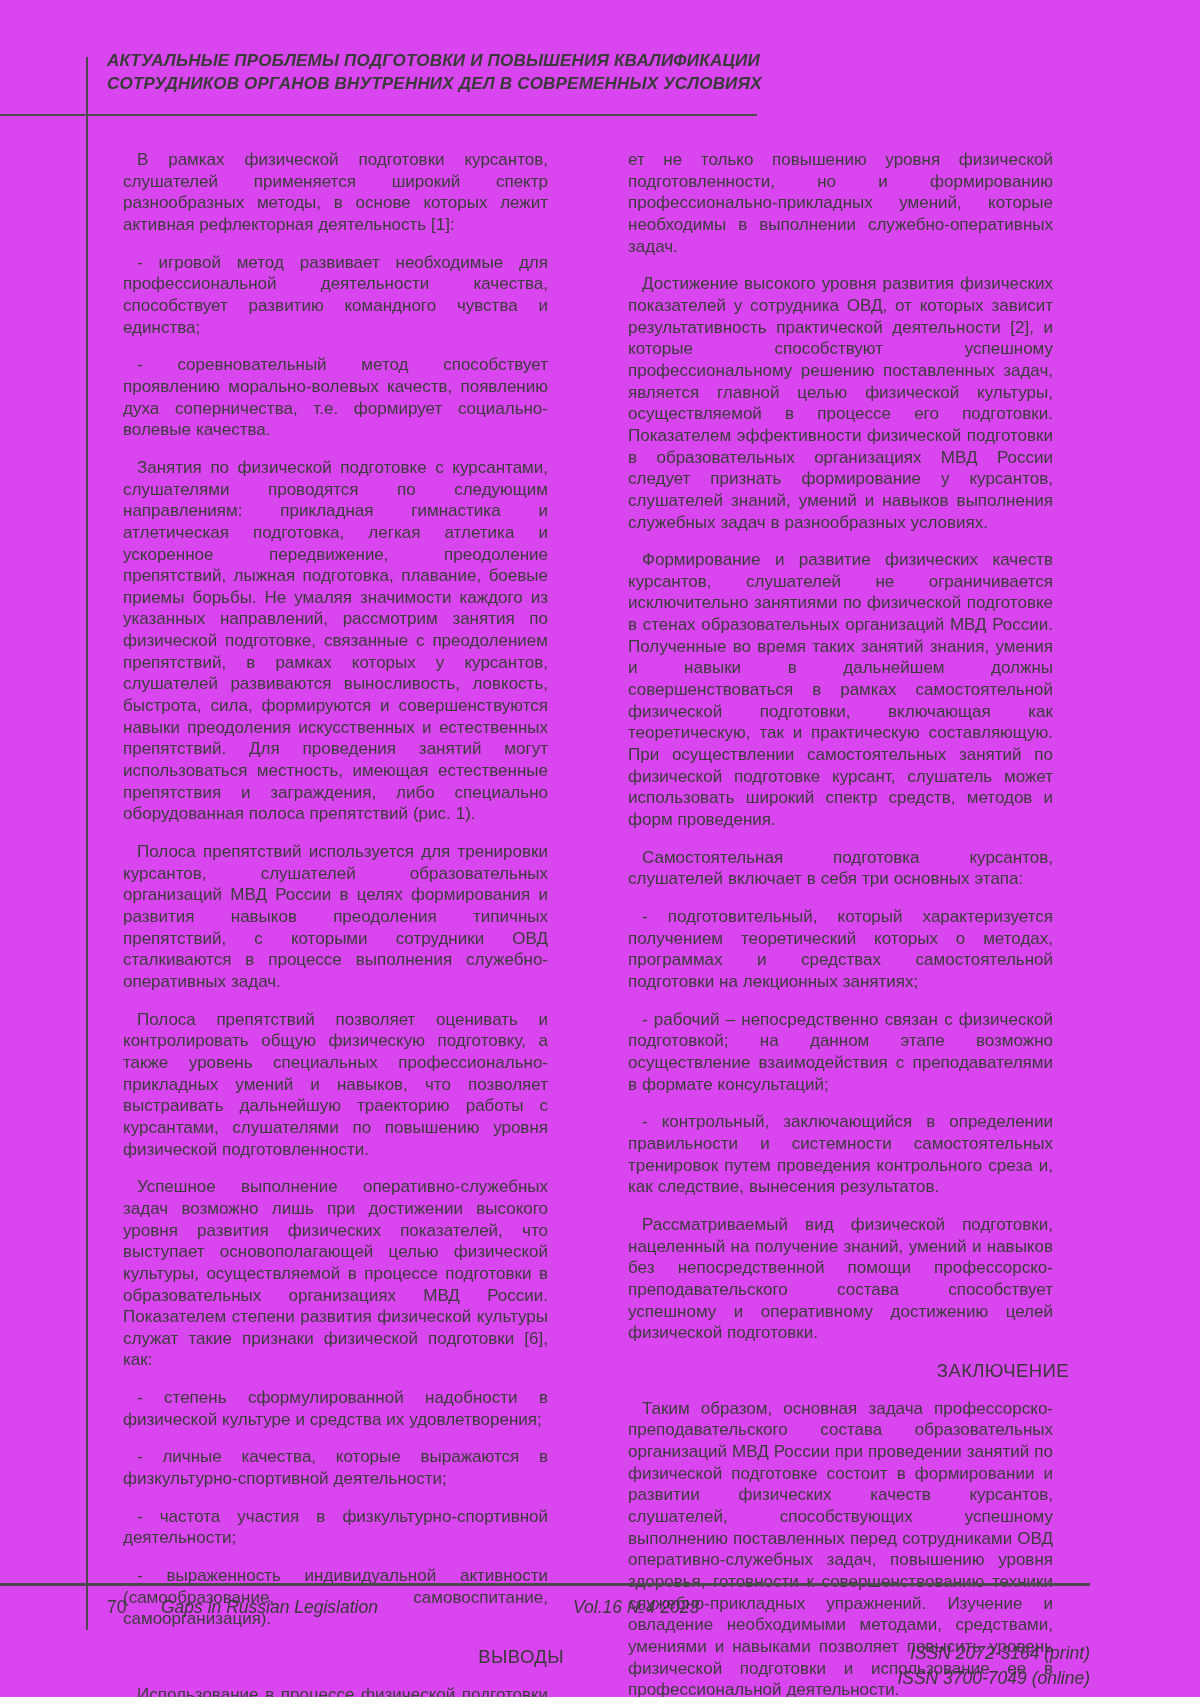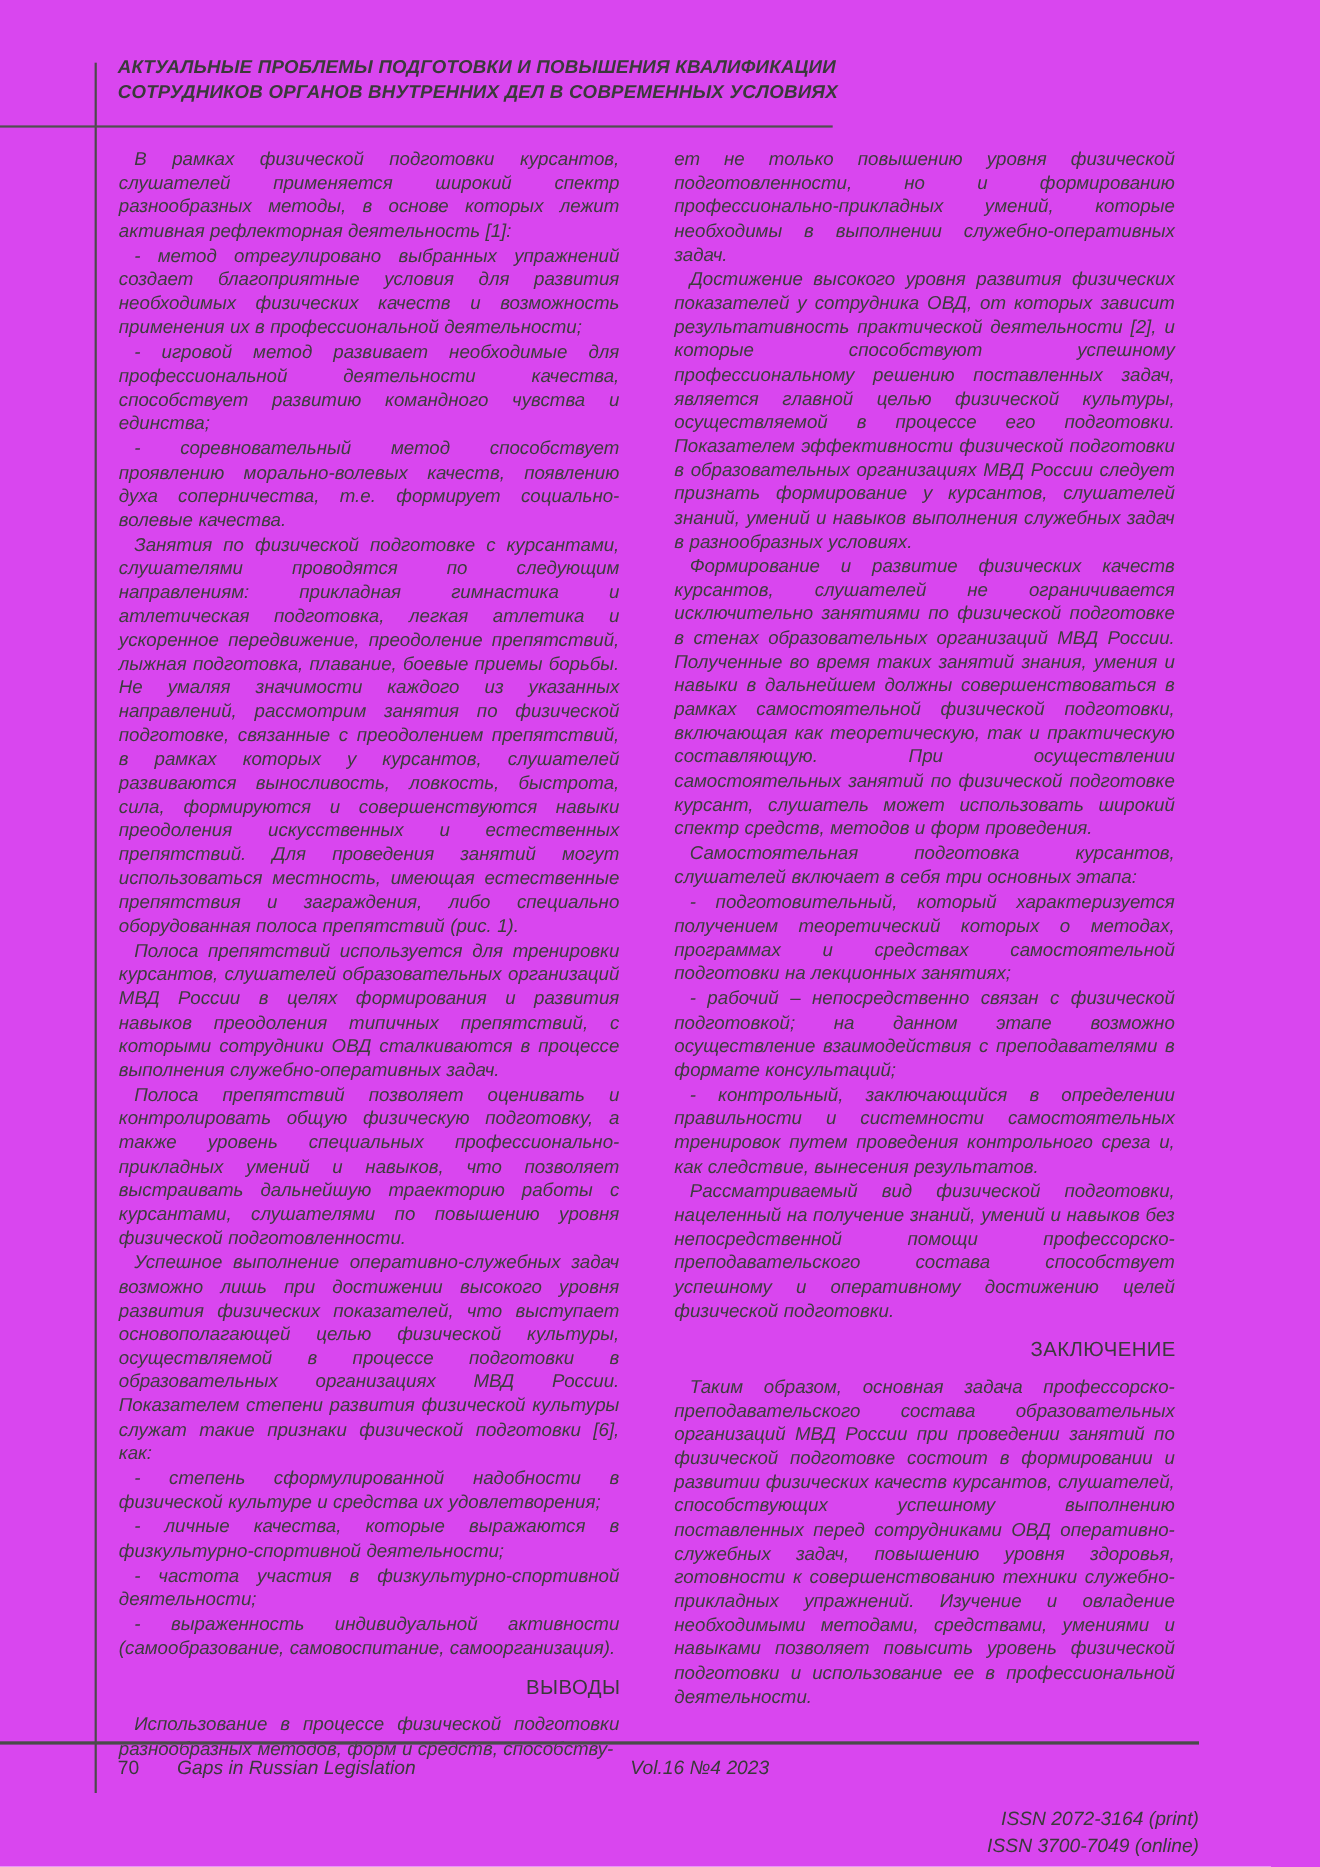--- a/index.html
+++ b/index.html
@@ -42,26 +42,25 @@
   }
   .col {
     position: absolute;
     top: 133px;
     width: 457px;
     text-align: justify;
   }
   .col-left  { left: 107px; }
   .col-right { left: 612px; }
   .para {
-    margin: 1px;
+    margin: 16px;
     font-size: 17px;
     line-height: 21.65px;
     text-indent: 14px;
     word-spacing: 0.2px;
-    font-style: italic;
   }
   .para.cont { text-indent: 0; }
   .section-heading {
     font-size: 18.5px;
     line-height: 22px;
     font-weight: normal;
     letter-spacing: 0.4px;
     margin: 14px 0 12px 0;
     text-align: right;
     text-indent: 0;
@@ -105,21 +104,20 @@
 
   <div class="running-head">
     <div>АКТУАЛЬНЫЕ ПРОБЛЕМЫ ПОДГОТОВКИ И ПОВЫШЕНИЯ КВАЛИФИКАЦИИ</div>
     <div>СОТРУДНИКОВ ОРГАНОВ ВНУТРЕННИХ ДЕЛ В СОВРЕМЕННЫХ УСЛОВИЯХ</div>
   </div>
 
   <div class="header-rule"></div>
 
   <div class="col col-left">
       <div class="para">В рамках физической подготовки курсантов, слушателей  применяется широкий спектр разнообразных методы, в основе которых лежит активная рефлекторная деятельность [1]:</div>
-      <div class="para">- метод отрегулировано выбранных упражнений создает благоприятные условия для развития необходимых физических качеств и возможность применения их в профессиональной деятельности;</div>
       <div class="para">- игровой метод развивает необходимые для профессиональной деятельности качества, способствует развитию командного чувства и единства;</div>
       <div class="para">- соревновательный метод способствует проявлению морально-волевых качеств, появлению духа соперничества, т.е. формирует социально-волевые качества.</div>
       <div class="para">Занятия по физической подготовке с курсантами, слушателями проводятся по следующим направлениям: прикладная гимнастика и атлетическая подготовка, легкая атлетика и ускоренное передвижение, преодоление препятствий, лыжная подготовка, плавание, боевые приемы борьбы. Не умаляя значимости каждого из указанных направлений, рассмотрим занятия по физической подготовке, связанные с преодолением препятствий, в рамках которых у курсантов, слушателей развиваются выносливость, ловкость, быстрота, сила, формируются и совершенствуются навыки преодоления искусственных и естественных препятствий. Для проведения занятий могут использоваться местность, имеющая естественные препятствия и заграждения, либо специально оборудованная полоса препятствий (рис. 1).</div>
       <div class="para">Полоса препятствий используется для тренировки курсантов, слушателей образовательных организаций МВД России в целях формирования и развития навыков преодоления типичных препятствий, с которыми сотрудники ОВД сталкиваются в процессе выполнения служебно-оперативных задач.</div>
       <div class="para">Полоса препятствий позволяет оценивать и контролировать общую физическую подготовку, а также уровень специальных профессионально-прикладных умений и навыков, что позволяет выстраивать дальнейшую траекторию работы с курсантами, слушателями по повышению уровня физической подготовленности.</div>
       <div class="para">Успешное выполнение оперативно-служебных задач возможно лишь при достижении высокого уровня развития физических показателей, что выступает основополагающей целью физической культуры, осуществляемой в процессе подготовки в образовательных организациях МВД России. Показателем степени развития физической культуры служат такие признаки физической подготовки [6], как:</div>
       <div class="para">- степень сформулированной надобности в физической культуре и средства их удовлетворения;</div>
       <div class="para">- личные качества, которые выражаются в физкультурно-спортивной деятельности;</div>
       <div class="para">- частота участия в физкультурно-спортивной деятельности;</div>
       <div class="para">- выраженность индивидуальной активности (самообразование, самовоспитание, самоорганизация).</div>

